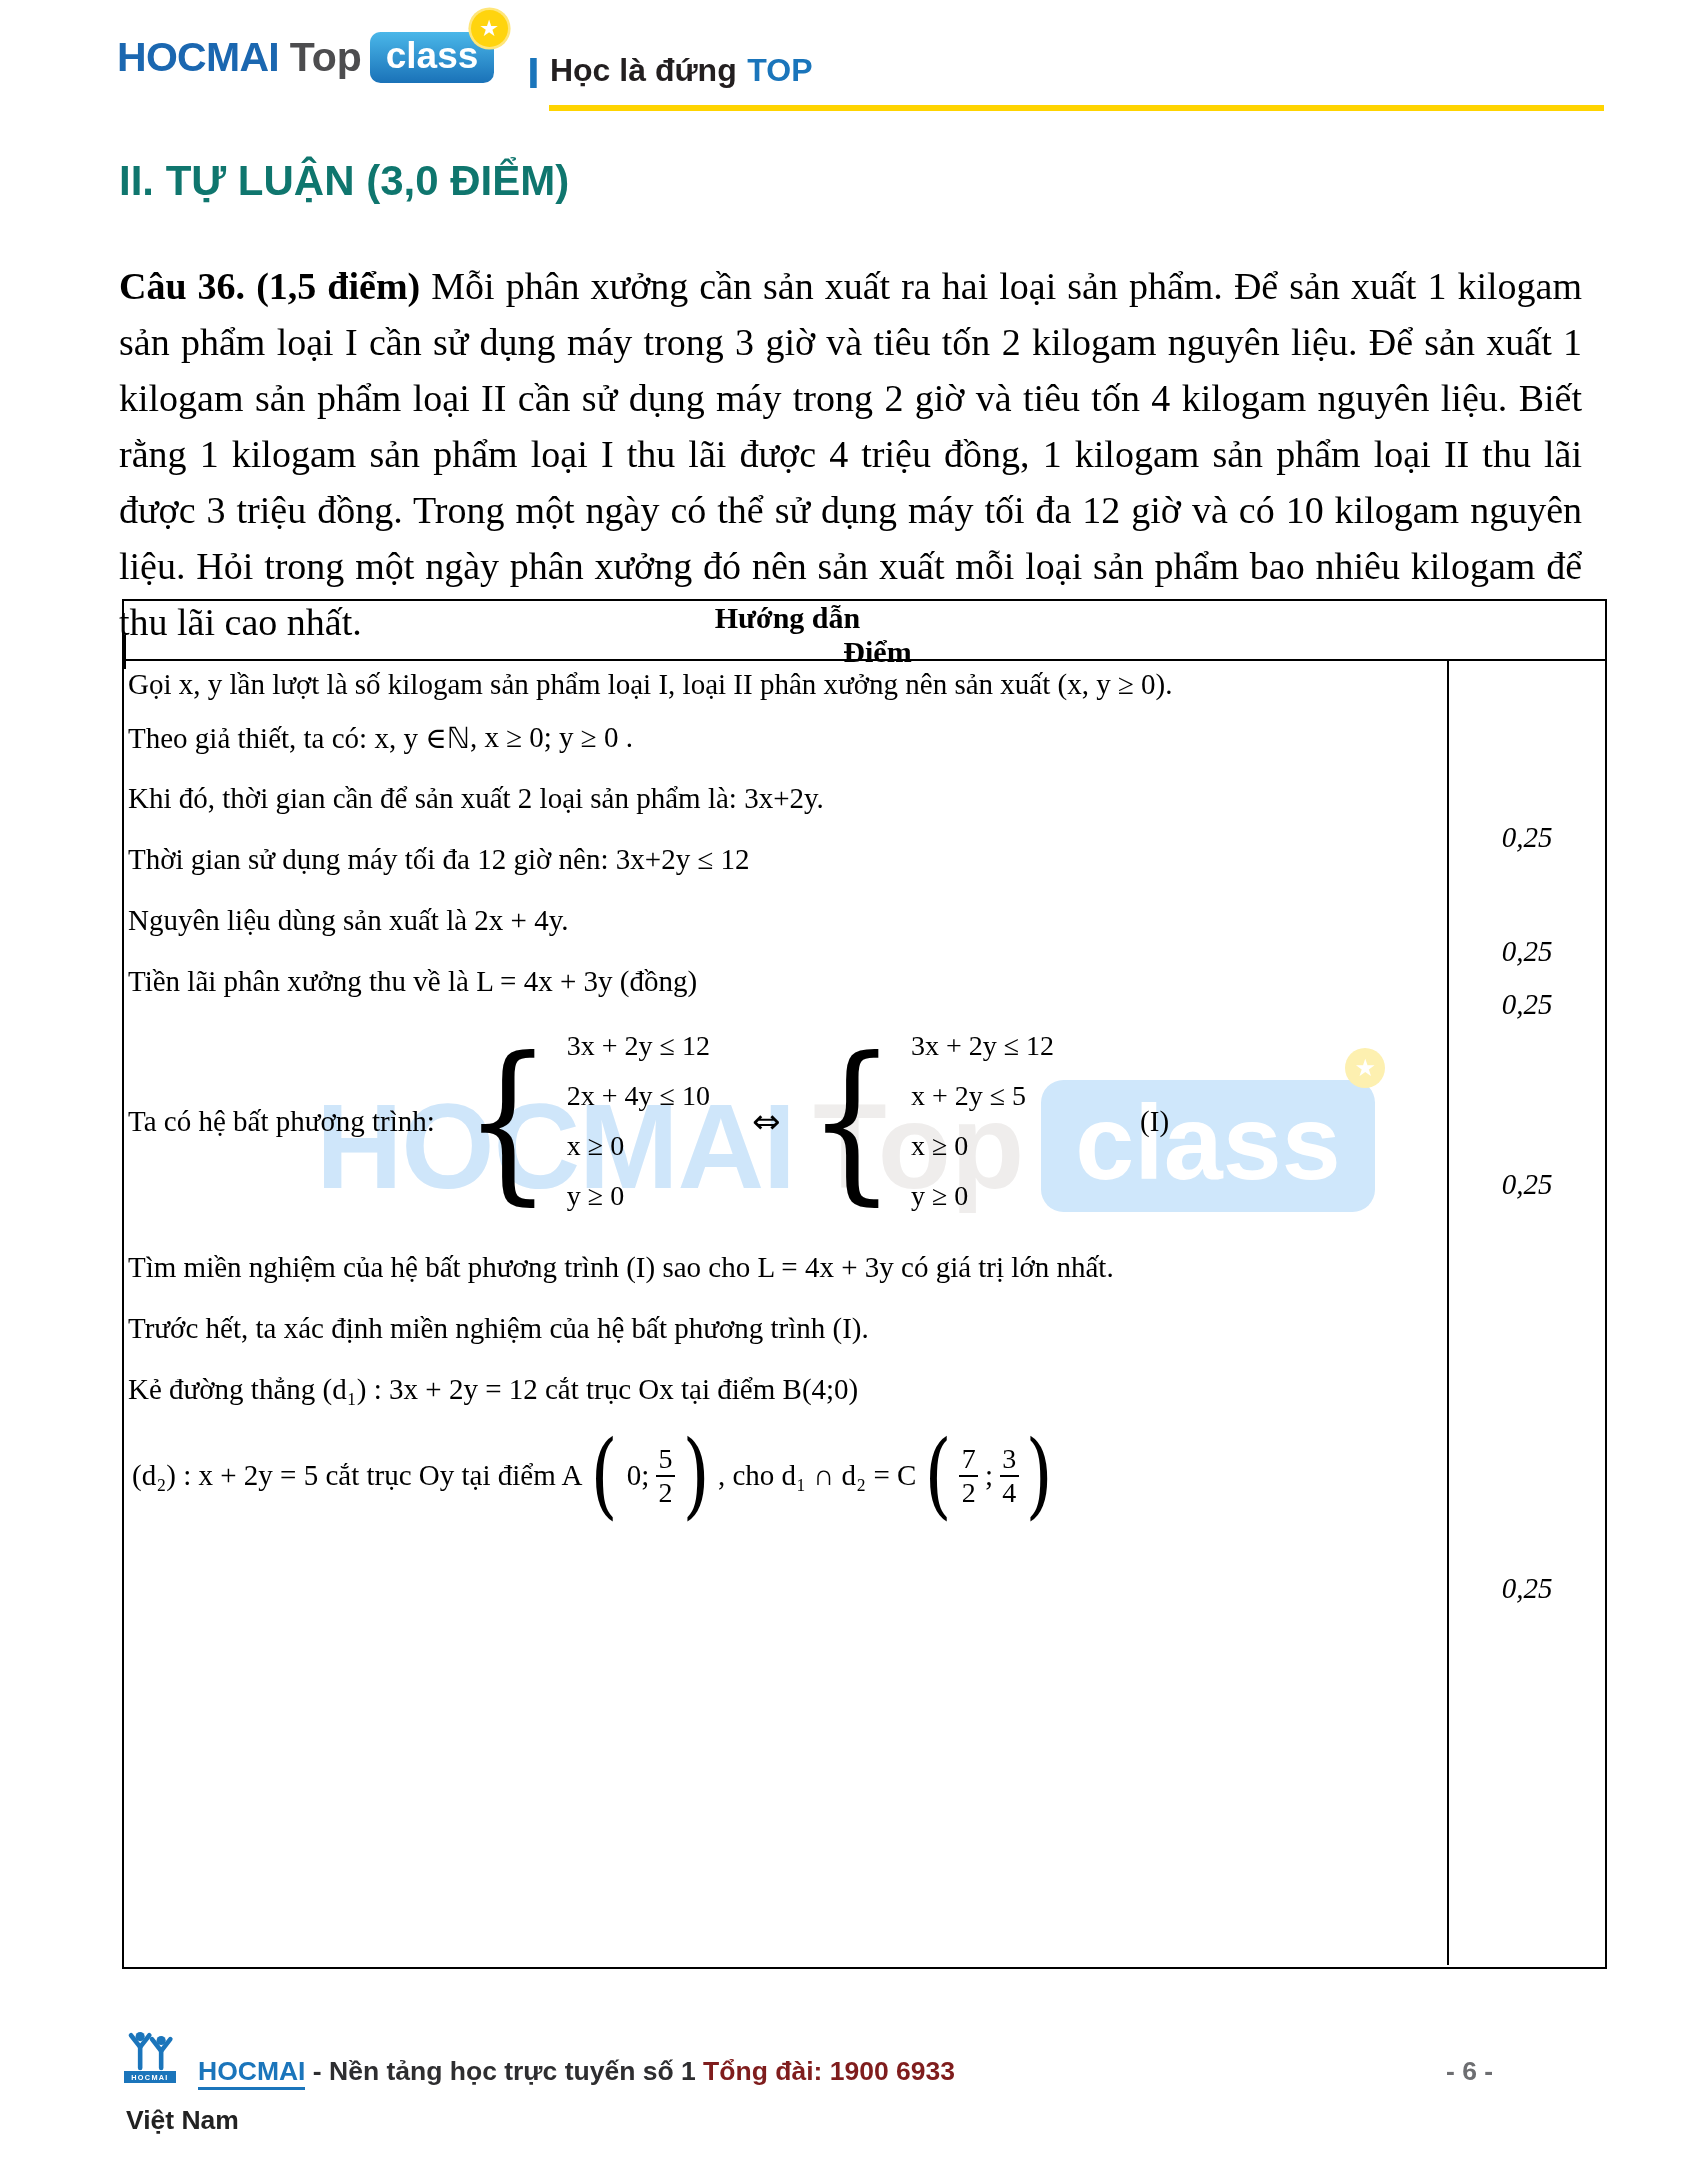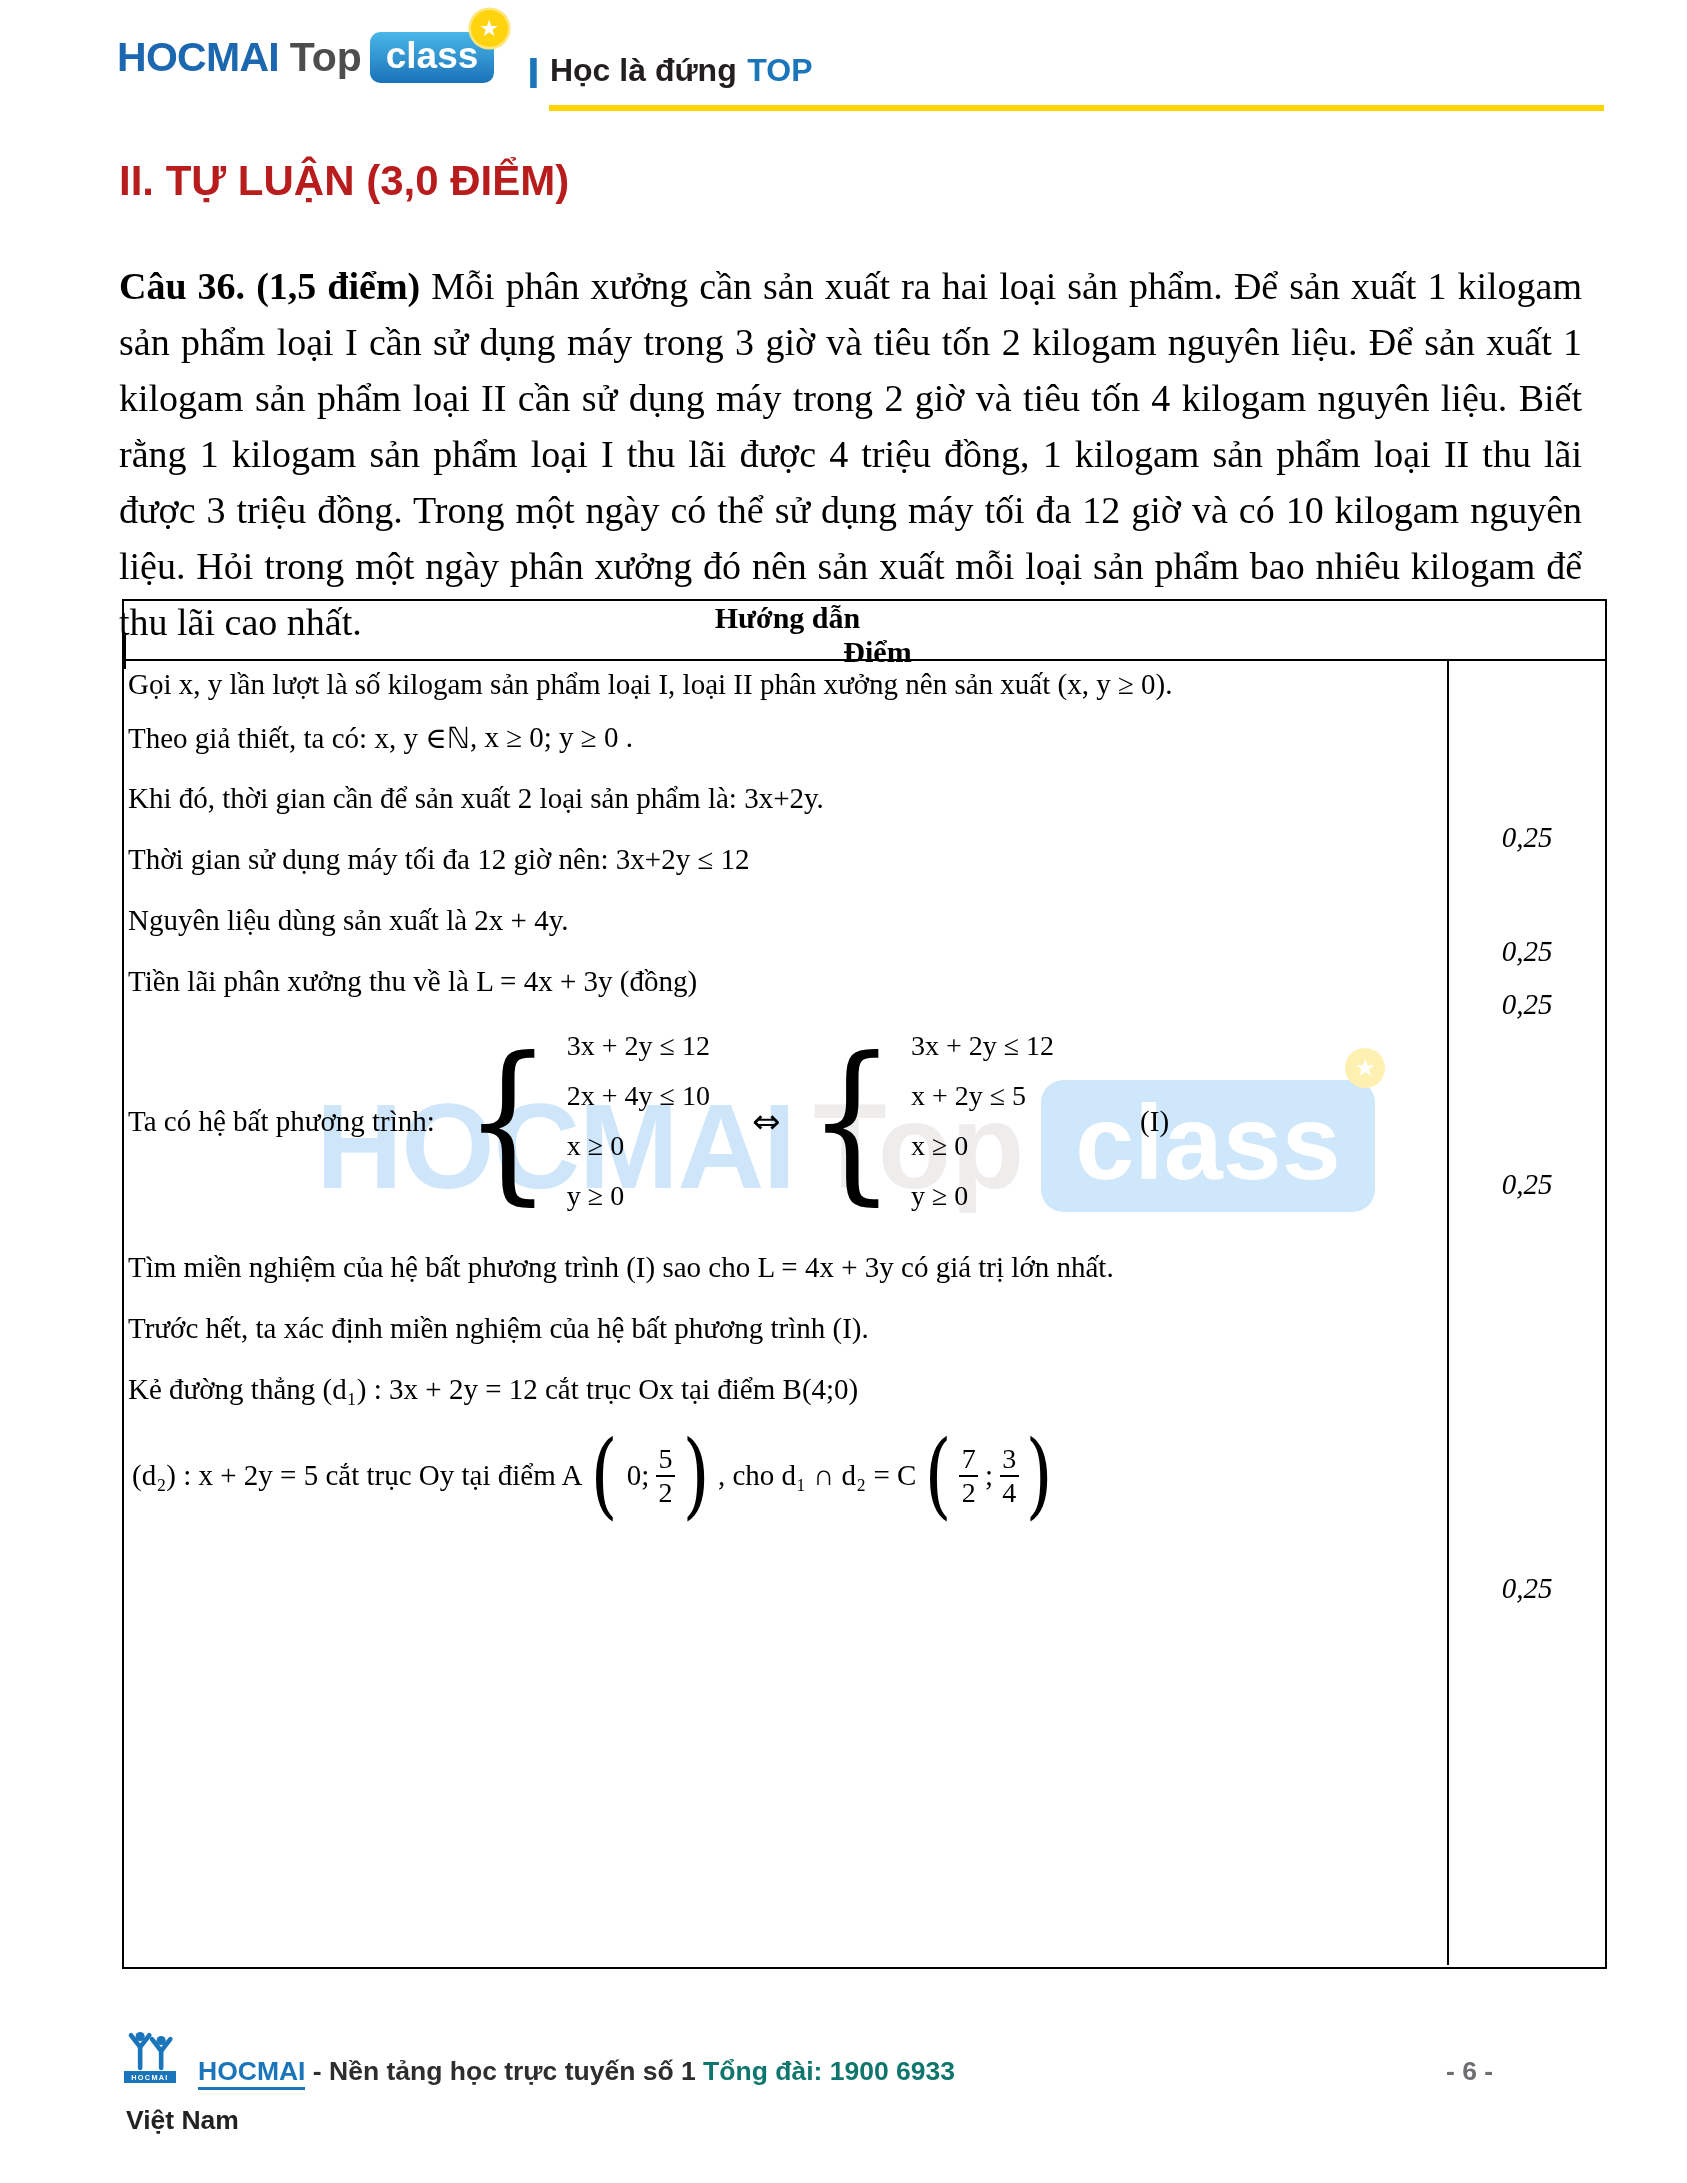--- a/index.html
+++ b/index.html
@@ -17,21 +17,21 @@
       background:#ffd40e;display:flex;align-items:center;justify-content:center;
       color:#fff;font-size:22.5px;box-shadow:0 0 0 2.6px #ffe67a;}
   .tagline{position:absolute;left:529px;top:52px;display:flex;align-items:center;z-index:2;
       font:700 32px "Liberation Sans",sans-serif;color:#231f20;}
   .tag-bar{color:#1a75bb;font-weight:900;margin-right:12px;transform:scaleX(1.6);}
   .tag-top{color:#1a75bb;margin-left:10.6px;}
   .yellow-rule{position:absolute;left:549px;top:105px;width:1055px;height:6px;background:#ffd400;z-index:2;}
 
   
   .sec-title{position:absolute;left:119px;top:157px;margin:0;
-      font:700 42px "Liberation Sans",sans-serif;color:#b91c1c;z-index:2;}
+      font:700 42px "Liberation Sans",sans-serif;color:#0f766e;z-index:2;}
   .problem{position:absolute;left:119px;top:258px;width:1463px;margin:0;
       font-size:38px;line-height:56px;text-align:justify;z-index:2;}
   .problem b{font-weight:700;}
 
   
   .watermark{position:absolute;left:316px;top:1077px;display:flex;align-items:center;z-index:1;}
   .wm-hocmai{font:700 120px "Liberation Sans",sans-serif;color:#cfe6fa;letter-spacing:-1.3px;}
   .wm-top{font:700 120px "Liberation Sans",sans-serif;color:#efedec;margin-left:18.5px;}
   .wm-class-wrap{position:relative;margin-left:17px;}
   .wm-class{display:inline-block;background:#cfe7fb;color:#ffffff;
@@ -77,21 +77,21 @@
   .frac .num{padding:0 2.6px;}
   .l12 .chunk{margin:0 4px;}
 
   
   .footer-icon{position:absolute;left:124px;top:2030px;width:52px;z-index:2;}
   .fi-strip{background:#1b75bb;color:#fff;font:700 7.3px "Liberation Sans",sans-serif;
       text-align:center;letter-spacing:1.3px;padding:1.3px 0;margin-top:-2.6px;}
   .footer-line1{position:absolute;left:198px;top:2056px;z-index:2;white-space:nowrap;
       font:700 26.5px "Liberation Sans",sans-serif;color:#2e2e30;}
   .footer-link{color:#1b75bb;text-decoration:none;border-bottom:3.3px solid #1b75bb;padding-bottom:1.3px;cursor:pointer;}
-  .footer-gray{color:#0f766e;}
+  .footer-gray{color:#7f1d1d;}
   .footer-line2{position:absolute;left:126px;top:2105px;z-index:2;
       font:700 26.5px "Liberation Sans",sans-serif;color:#222;}
   .page-num{position:absolute;left:1446px;top:2056px;z-index:2;
       font:700 26.5px "Liberation Sans",sans-serif;color:#6d6e71;}
 </style>
 </head>
 <body>
 
 <div class="page">
 

